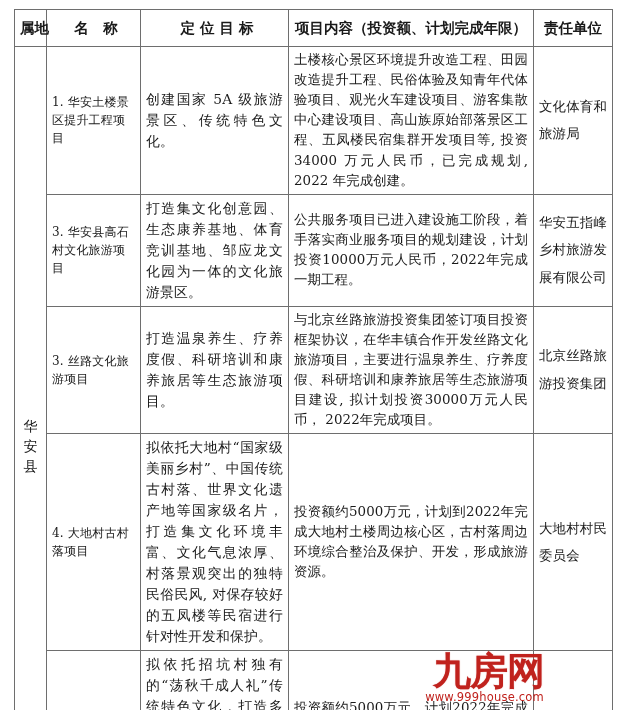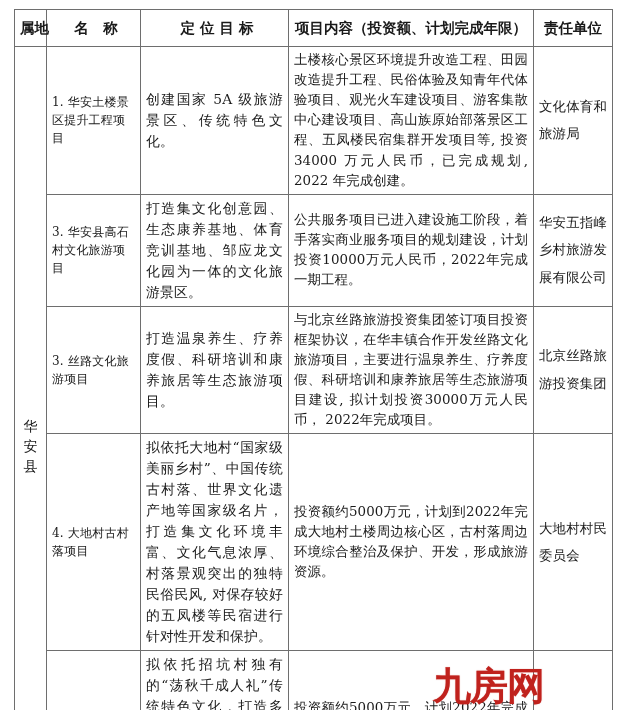--- a/index.html
+++ b/index.html
@@ -215,15 +215,16 @@
         <td class="name-cell">5. 招坑村秋千文化园项目</td>
         <td class="target-cell">拟依托招坑村独有的“荡秋千成人礼”传统特色文化，打造多功能秋千文化乐园，将“秋千文化”旅游体验融合到华安土楼全城旅游中，做仙都土楼全域旅游的配套旅游体验点。</td>
         <td class="content-cell">投资额约5000万元，计划2022年完成秋千广场观景步栈道、七彩迎宾步道，秋千谷二期基础配套设施，创意秋千，登山步道、七彩旱滑道、“秋千仙子”果蔬采摘园、售卖小栈等。</td>
         <td class="unit-cell">招坑村村民委员会</td>
       </tr>
     </tbody>
   </table>
 
   <div id="watermark">
     <span class="wm-main" style="color: rgb(192, 34, 29);">九房网</span>
+    <span class="wm-url" style="color: rgb(192, 34, 29);">www.999house.com</span>
   </div>
 
 </div>
 
 </body></html>

